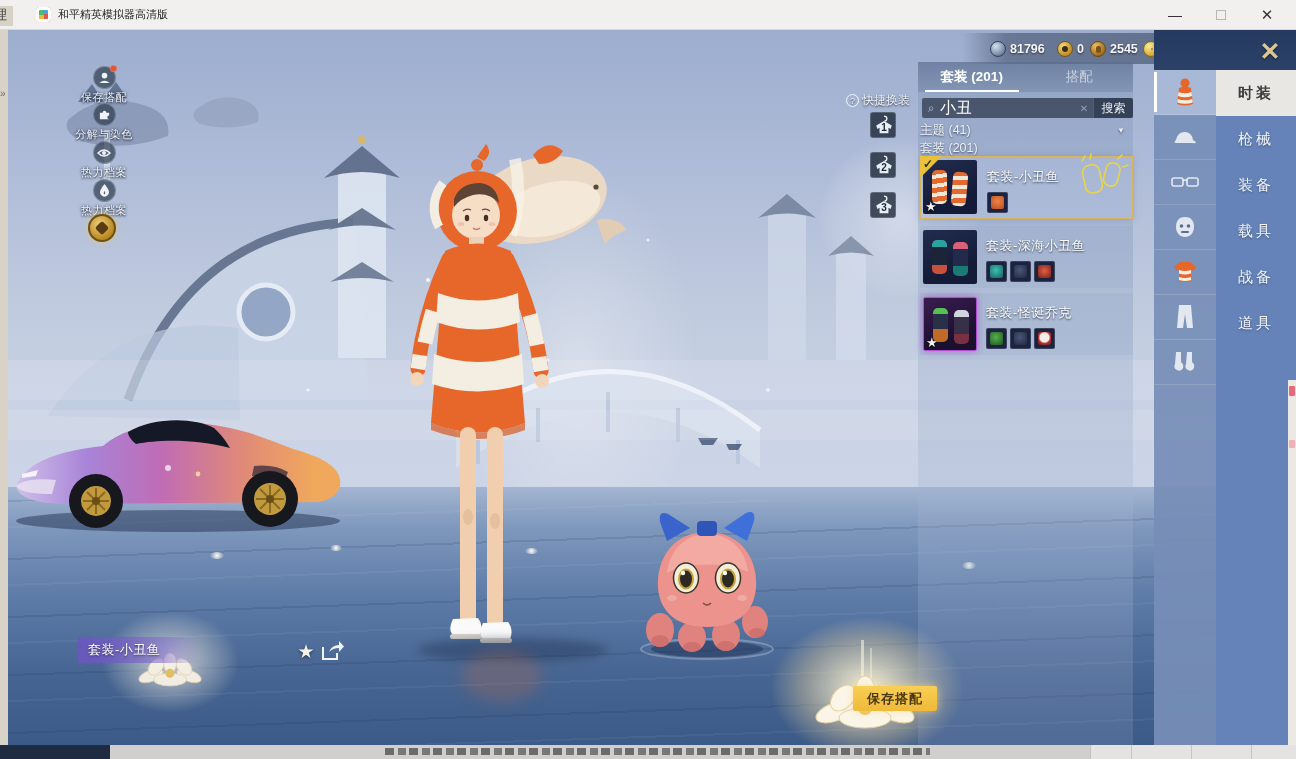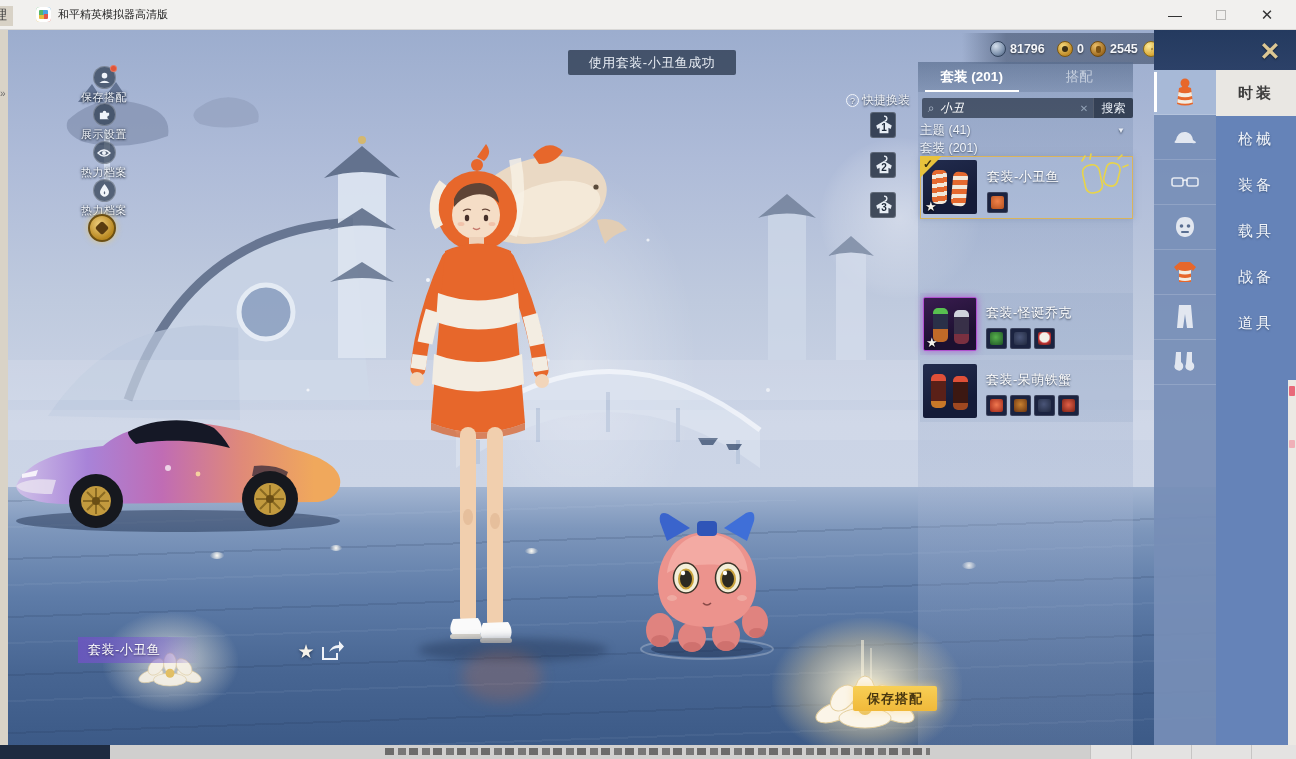--- a/index.html
+++ b/index.html
@@ -92,21 +92,21 @@
 
   
   .panel { left:918px; top:62px; width:215px; height:683px;
     background:linear-gradient(180deg, rgba(124,145,180,.42), rgba(152,170,202,.40) 30%, rgba(165,180,210,.28) 70%, rgba(165,180,210,.18)); }
   .ptabs { left:918px; top:62px; width:215px; height:30px; background:linear-gradient(180deg, rgba(70,90,122,.45), rgba(90,110,142,.30)); display:flex; }
   .ptab { flex:1; display:flex; align-items:center; justify-content:center; font-size:13.5px; color:#c9d2e0; cursor:pointer; position:relative; }
   .ptab.active { color:#ffffff; font-weight:bold; }
   .ptab.active::after { content:""; position:absolute; left:7px; right:7px; bottom:0; height:2px; background:#fff; }
   .searchbar { left:922px; top:98px; width:211px; height:20px; display:flex; background:rgba(16,26,42,.58); border-radius:2px; align-items:center; }
   .sb-glass { width:18px; text-align:center; color:#aebbcc; font-size:12px; }
-  .sb-query { flex:1; color:#fff; font-size:12px;font-style:italic; }
+  .sb-query { flex:1; color:#fff; font-size:16px; }
   .sb-clear { width:18px; text-align:center; color:#93a2b6; font-size:10px; cursor:pointer; }
   .sb-btn { width:40px; height:20px; border-left:1px solid rgba(255,255,255,.15); background:rgba(16,26,42,.35);
     color:#e8edf5; font-size:12px; display:flex; align-items:center; justify-content:center; cursor:pointer; border-radius:0 2px 2px 0; }
   .filter-row { left:920px; width:213px; height:17px; color:#f2f5fa; font-size:12.5px; display:flex; align-items:center;
     text-shadow:0 1px 2px rgba(30,45,65,.8); cursor:pointer; }
   .filter-caret { margin-left:auto; margin-right:8px; font-size:8px; color:#e8edf5; }
   .group-row { left:920px; width:213px; height:15px; color:#f2f5fa; font-size:12.5px; display:flex; align-items:center; text-shadow:0 1px 2px rgba(30,45,65,.8); }
 
   .oitem { left:920px; width:213px; height:62px; cursor:pointer; background:rgba(140,160,195,.18); }
   .oitem.selected { background:rgba(190,205,230,.26); border:1.5px solid #d9b45c; box-shadow:0 0 6px rgba(120,140,175,.5); }
@@ -351,21 +351,20 @@
         <ellipse cx="100" cy="72" rx="20" ry="9" transform="rotate(20 100 72)"></ellipse>
         <ellipse cx="48" cy="58" rx="15" ry="10" transform="rotate(-48 48 58)"></ellipse>
         <ellipse cx="92" cy="58" rx="15" ry="10" transform="rotate(48 92 58)"></ellipse>
         <ellipse cx="70" cy="52" rx="10" ry="16"></ellipse>
         <ellipse cx="70" cy="78" rx="26" ry="10"></ellipse>
       </g>
       <circle cx="70" cy="68" r="7" fill="#e8c05a"></circle>
     </svg>
   </div>
 
-  <div class="abs toast">使用套装-小丑鱼成功</div>
 
   <div class="abs cur-band"></div>
   <div class="abs currency" style="left:990px">
     <span class="coin coin-silver"></span>
     <span>81796</span>
   </div>
   <div class="abs currency" style="left:1057px">
     <span class="coin coin-gold"></span>
     <span>0</span>
   </div>
@@ -458,21 +457,21 @@
       <span class="lmenu-dot"></span>
     </div>
     <div class="lmenu-label">保存搭配</div>
   </div>
   <div class="abs lmenu-item" style="top:103px">
     <div class="lmenu-circle">
       <svg width="13" height="13" viewBox="0 0 14 14">
           <path d="M2,5 h3 a2,2 0 1 1 4,0 h3 v3 a2,2 0 1 0 0,4 v0 h-10 z" fill="#f0f4fa"></path>
         </svg>
     </div>
-    <div class="lmenu-label">展示设置</div>
+    <div class="lmenu-label">分解与染色</div>
   </div>
   <div class="abs lmenu-item" style="top:141px">
     <div class="lmenu-circle">
       <svg width="14" height="10" viewBox="0 0 14 10">
           <path d="M1,5 Q7,-1 13,5 Q7,11 1,5 Z" fill="none" stroke="#f0f4fa" stroke-width="1.4"></path>
           <circle cx="7" cy="5" r="2" fill="#f0f4fa"></circle>
         </svg>
     </div>
     <div class="lmenu-label">热力档案</div>
   </div>
@@ -551,48 +550,47 @@
     <span class="check-mark">✓</span>
     <svg class="doodle" width="56" height="50" viewBox="0 0 56 50">
       <g fill="none" stroke="#e8d44a" stroke-width="1.6" stroke-linecap="round">
         <rect x="10" y="12" width="17" height="28" rx="7" transform="rotate(-12 18 26)"></rect>
         <rect x="31" y="10" width="14" height="23" rx="6" transform="rotate(14 38 21)"></rect>
         <path d="M8,8 l3,-5 M16,6 l1,-5 M44,6 l4,-4 M49,14 l5,-2"></path>
       </g>
     </svg>
   </div>
 
+  <div class="abs oitem t2" style="top:226px">
+    <div class="thumb t2">
+      <div class="fig fig1"></div>
+        <div class="fig fig2"></div>
+    </div>
+    <span class="oname">套装-深海小丑鱼</span>
+    <div class="subs">
+      <div class="sub s-teal"></div>
+      <div class="sub s-dark"></div>
+      <div class="sub s-red"></div>
+    </div>
+  </div>
 
   <div class="abs oitem t3" style="top:293px">
     <div class="thumb t3 rarity-purple">
       <div class="fig fig1"></div>
         <div class="fig fig2"></div>
       <span class="thumb-star">★</span>
     </div>
     <span class="oname">套装-怪诞乔克</span>
     <div class="subs">
       <div class="sub s-green"></div>
       <div class="sub s-dark"></div>
       <div class="sub s-clown"></div>
     </div>
   </div>
 
-  <div class="abs oitem t4" style="top:360px">
-    <div class="thumb t4">
-      <div class="fig fig1"></div>
-        <div class="fig fig2"></div>
-    </div>
-    <span class="oname">套装-呆萌铁蟹</span>
-    <div class="subs">
-      <div class="sub s-crab"></div>
-      <div class="sub s-coat"></div>
-      <div class="sub s-dark"></div>
-      <div class="sub s-red"></div>
-    </div>
-  </div>
 
   <div class="abs outfit-tag">
     <span>套装-小丑鱼</span>
   </div>
   <div class="abs fav-star">★</div>
   <div class="abs share-btn">
     <svg width="24" height="22" viewBox="0 0 24 22">
       <path d="M3,7 L3,19 L17,19 L17,13" fill="none" stroke="#f0f3f8" stroke-width="2"></path>
       <path d="M9,12 Q12,5 19,5 L19,1 L24,6.5 L19,12 L19,8 Q13,8 9,12 Z" fill="#f0f3f8"></path>
     </svg>

